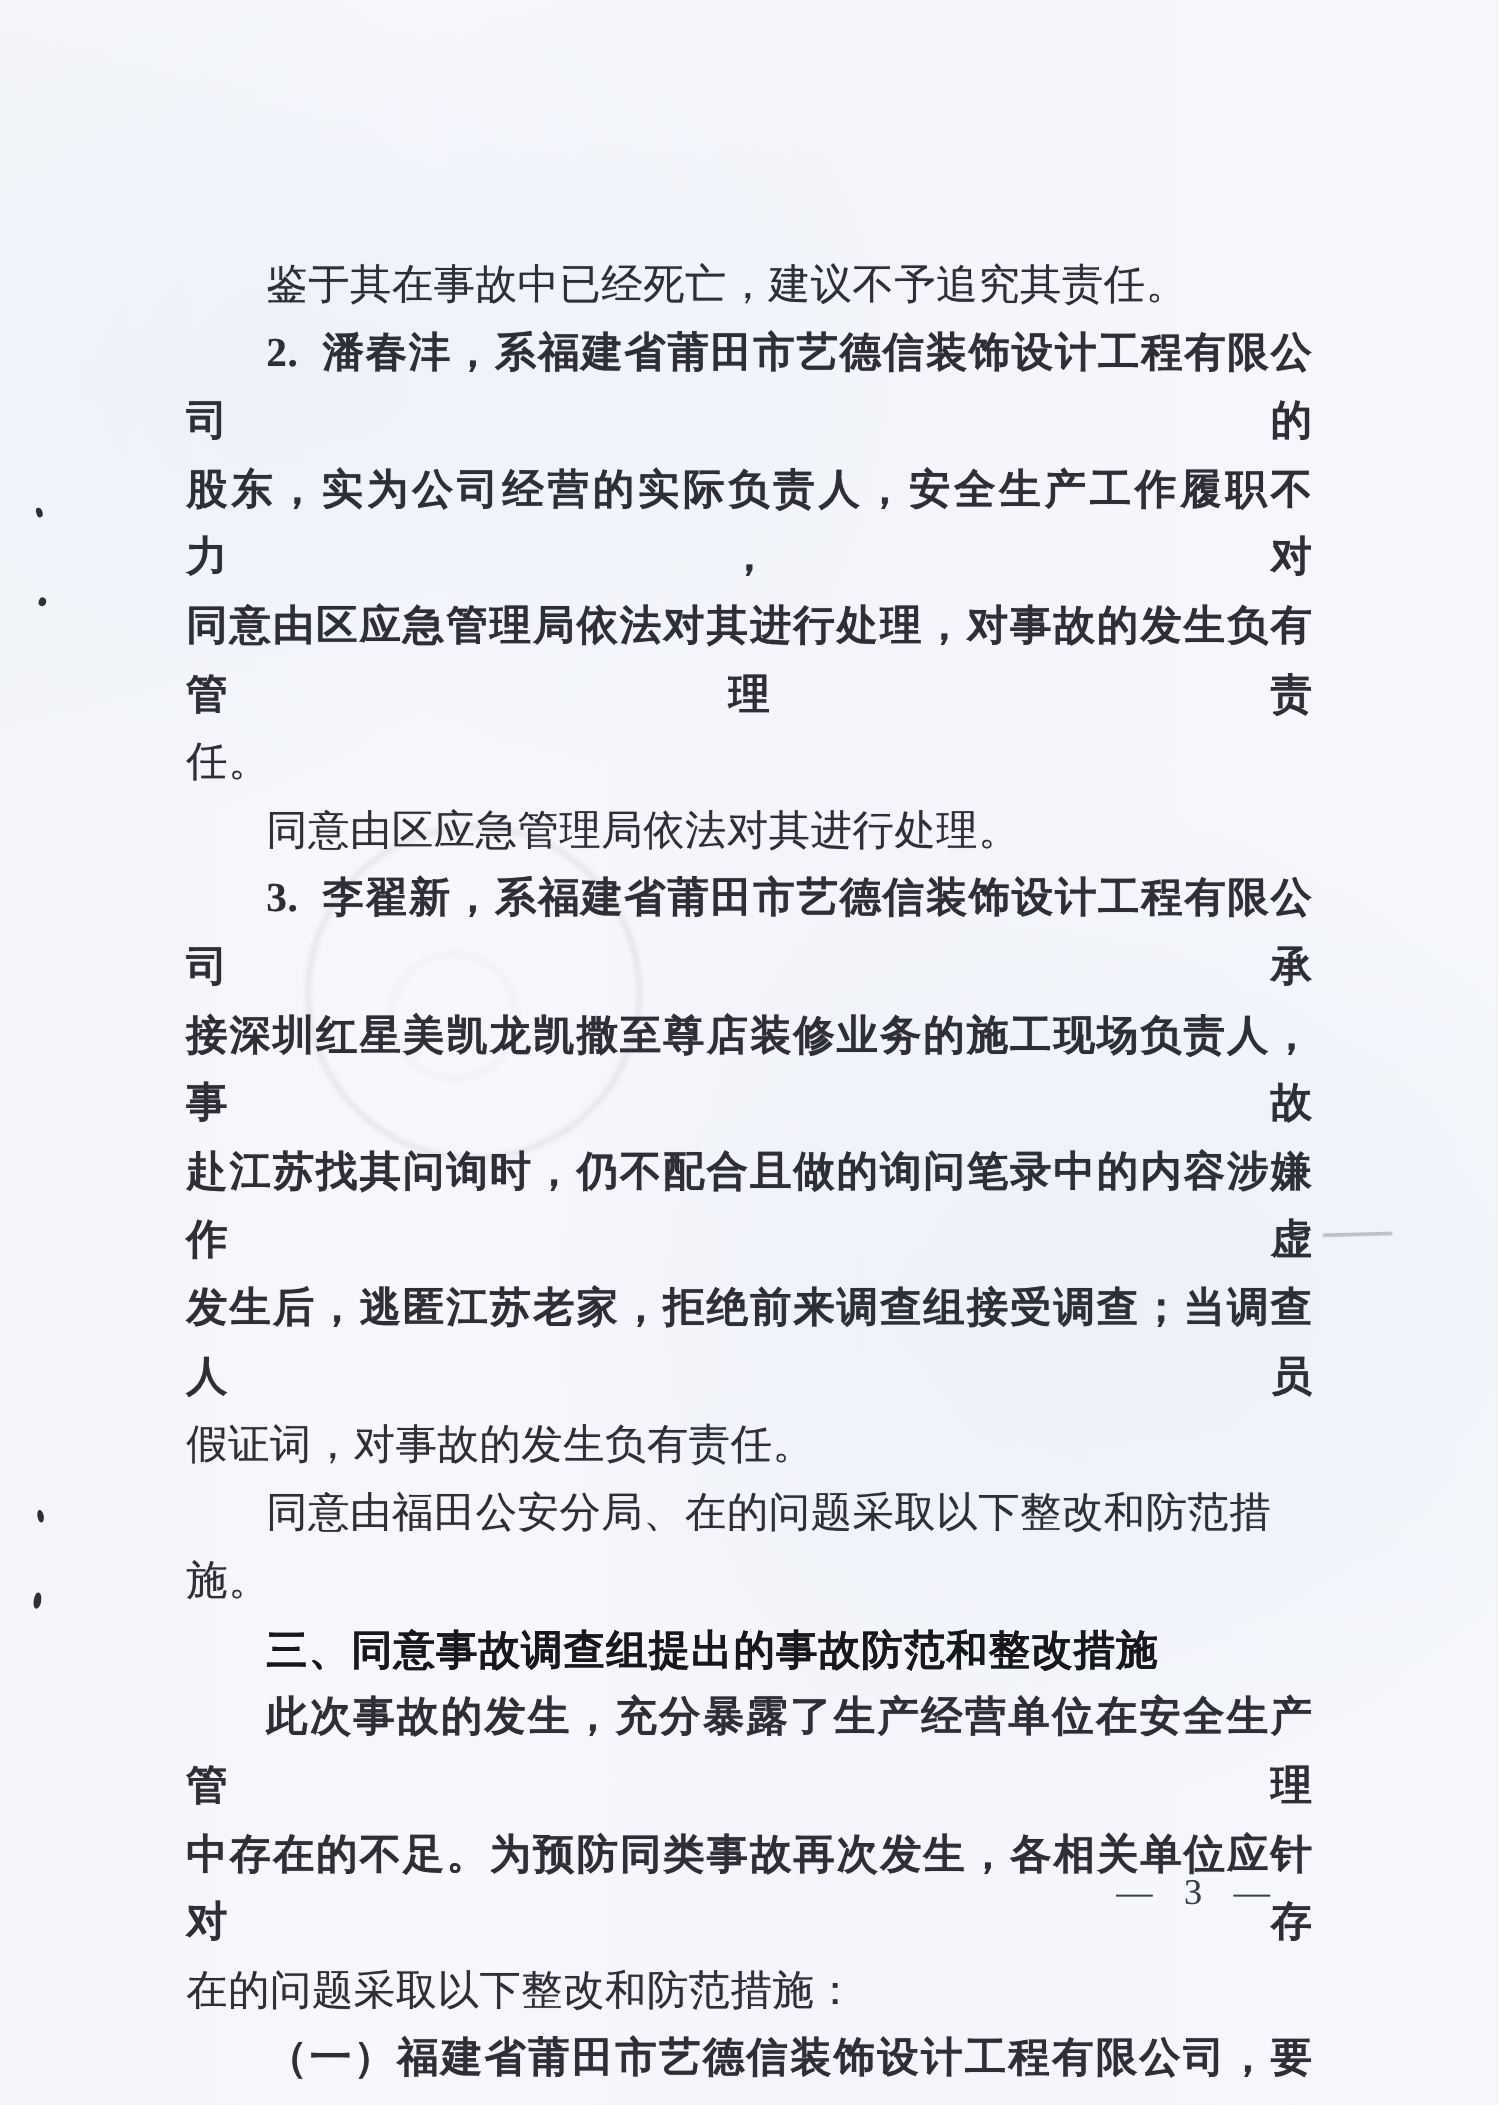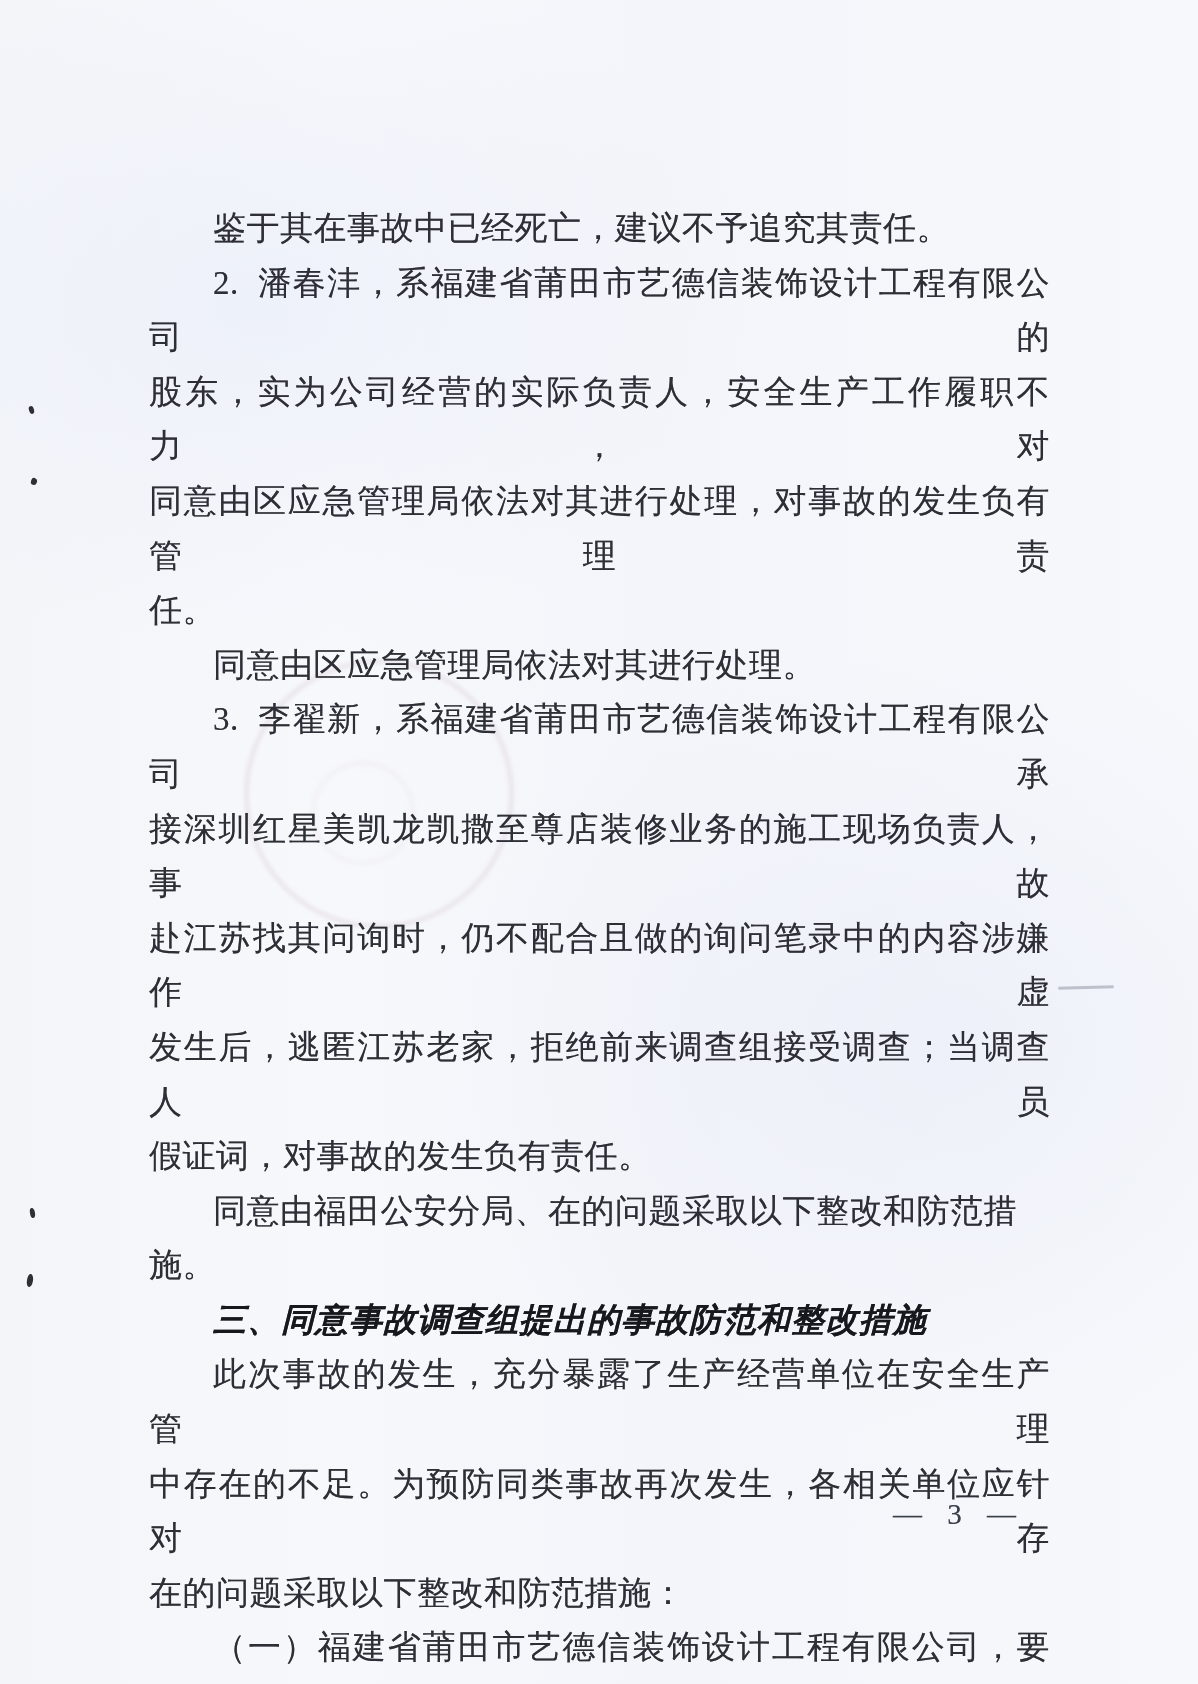--- a/index.html
+++ b/index.html
@@ -38,27 +38,26 @@
     position: absolute;
     left: 149px; top: 201px;
     width: 901px;
     font-size: 33px;
     line-height: 54.6px;
     letter-spacing: 0.5px;
     text-shadow: 0 0 0.6px rgba(46,47,54,0.55);
   }
   .line { white-space: pre-wrap; }
   .line.indent { text-indent: 64px; }
-  .line.justify { text-align: justify; text-align-last: justify; }
+  .line.justify { text-align: justify; text-align-last: justify; font-weight: bold; }
   .line.bold {
     font-family: "Liberation Sans", "DejaVu Sans", sans-serif;
     font-weight: 700;
     letter-spacing: 1px;
     text-shadow: 0 0 0.4px rgba(20,21,26,0.8);
-    font-style: italic;
   }
   .page-number {
     position: absolute;
     left: 893px; top: 1498px;
     font-size: 29px;
     letter-spacing: 9px;
     white-space: pre;
     text-shadow: 0 0 0.5px rgba(46,50,60,0.5);
   }
   .speck {

